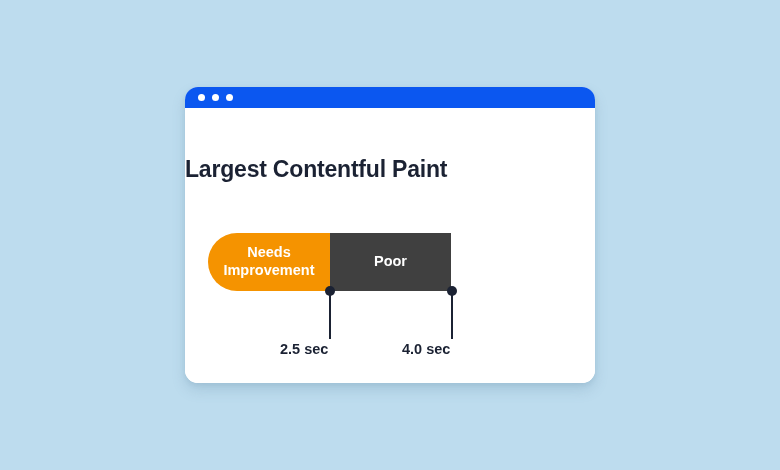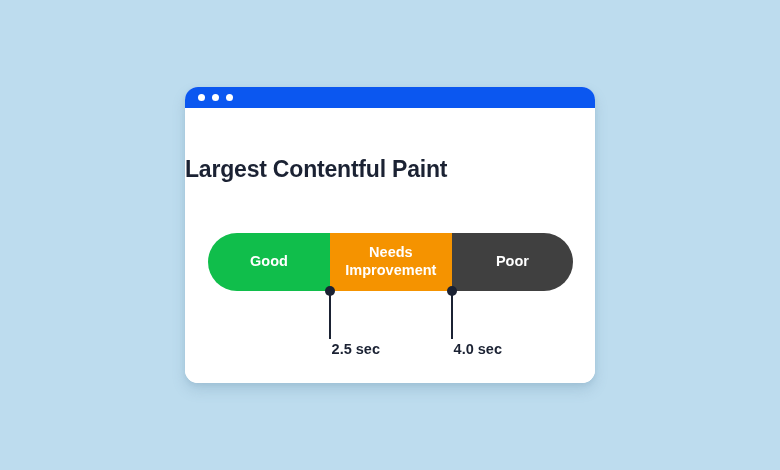--- a/index.html
+++ b/index.html
@@ -126,21 +126,21 @@
     top: 5px;
     width: 2px;
     height: 48px;
     background: #1b2233;
   }
   .marker-label {
     position: absolute;
     left: -50px;
     top: 55px;
     width: 100px;
-    text-align: right;
+    text-align: left;
     font-size: 14.5px;
     font-weight: 600;
     color: #1b2233;
     white-space: nowrap;
   }
 </style>
 </head>
 <body>
 
 <div id="stage">
@@ -151,23 +151,20 @@
       <span class="window-dot"></span>
       <span class="window-dot"></span>
       <span class="window-dot"></span>
     </div>
 
     <div id="card-body">
 
       <div id="chart-title">Largest Contentful Paint</div>
 
       <div id="threshold-bar">
-        <div class="bar-segment seg-good" style="width:33.4%">
-          <span>Good</span>
-        </div>
         <div class="bar-segment seg-ni" style="width:33.4%">
           <span><span>Needs</span><br><span>Improvement</span></span>
         </div>
         <div class="bar-segment seg-poor" style="width:33.2%">
           <span>Poor</span>
         </div>
       </div>
 
       <div class="marker" style="left:145px">
         <div class="marker-dot"></div>

